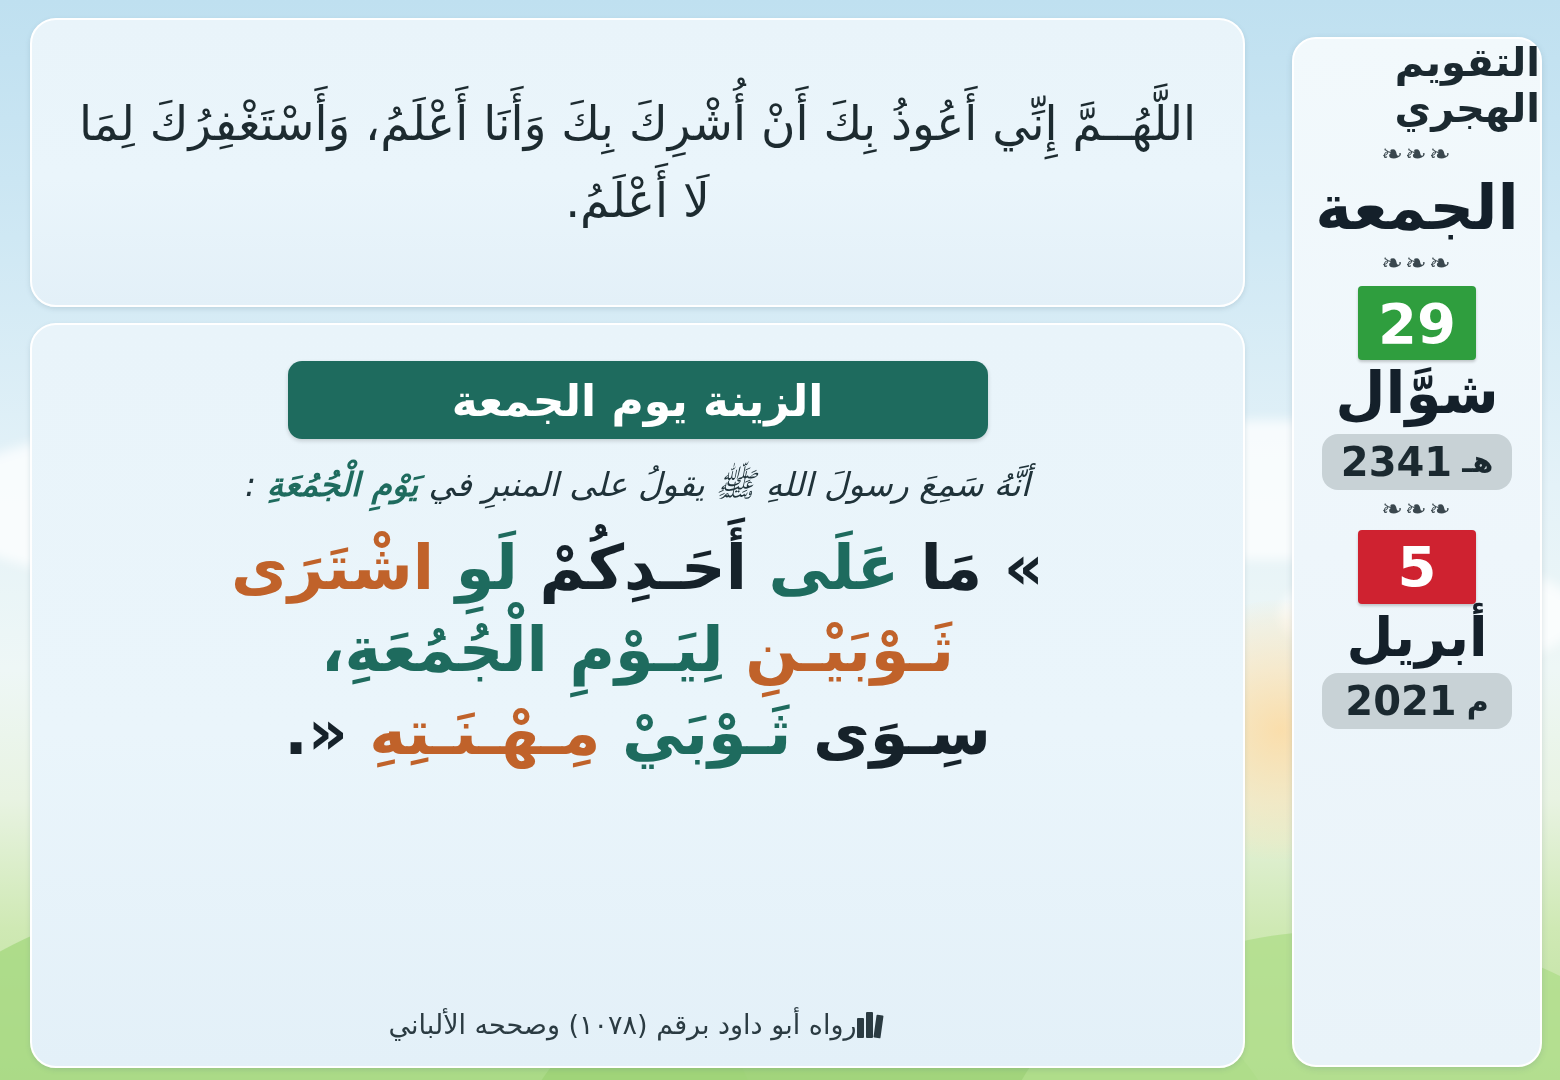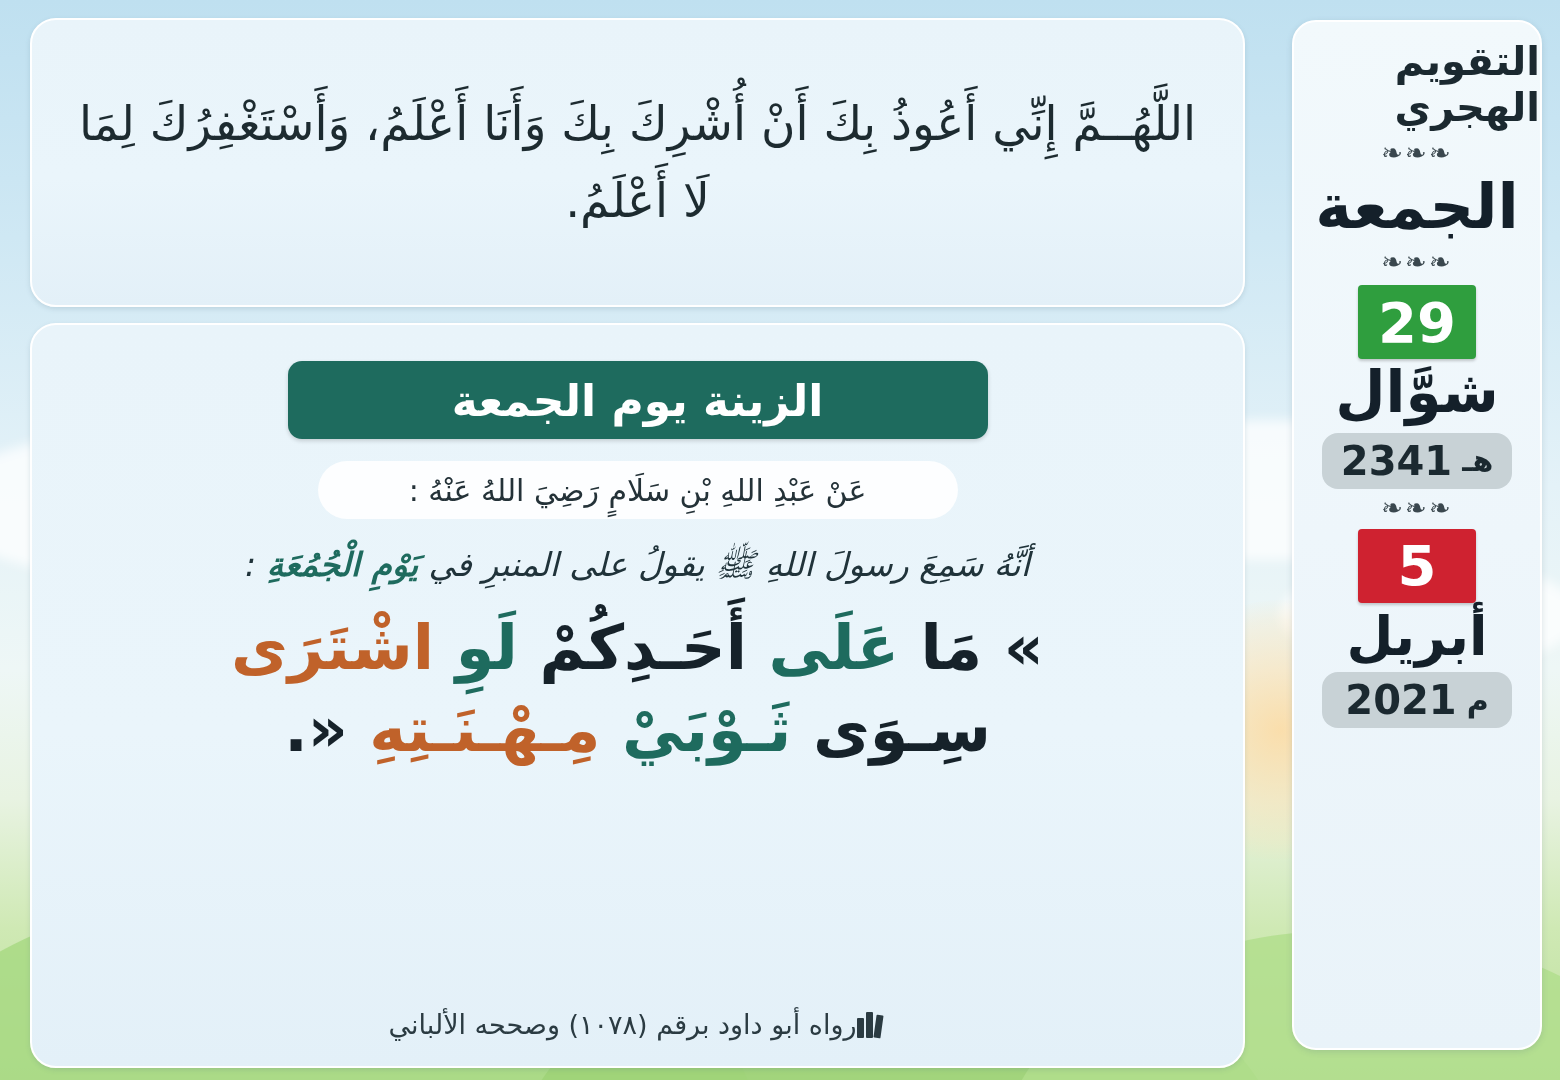--- a/index.html
+++ b/index.html
@@ -186,31 +186,30 @@
     border-radius: 1px;
   }
   .book-icon i:nth-child(1){ left:0;  height: 20px; }
   .book-icon i:nth-child(2){ left:9px; height: 26px; }
   .book-icon i:nth-child(3){ left:18px;height: 23px; transform: rotate(8deg); }
 
   
   .cal {
     position: absolute;
     right: 18px;
-    top: 20px;
+    top: 37px;
     width: 250px;
     height: 1030px;
     background: linear-gradient(to bottom, #f2f9fc 0%, #eef6fb 50%, #e9f3f9 100%);
     border: 2px solid #ffffff;
     border-radius: 24px;
     box-shadow: 0 2px 6px rgba(80,110,130,0.2);
     display: flex;
     flex-direction: column;
     align-items: center;
-    padding-top: 16px;
     box-sizing: border-box;
   }
   .cal-title {
     font-size: 40px;
     color: #1b2930;
     font-weight: bold;
     letter-spacing: -1px;
     margin-bottom: 4px;
   }
   .orn {
@@ -299,32 +298,30 @@
     <div class="card dua-card">
       <div class="dua-text">اللَّهُــمَّ إِنِّي أَعُوذُ بِكَ أَنْ أُشْرِكَ بِكَ وَأَنَا أَعْلَمُ، وَأَسْتَغْفِرُكَ لِمَا لَا أَعْلَمُ.</div>
     </div>
 
     <div class="card hadith-card">
 
       <div class="title-pill">
         <span>الزينة يوم الجمعة</span>
       </div>
 
-      <div class="narrator-pill">
-        <span>عَنْ عَبْدِ اللهِ بْنِ سَلَامٍ رَضِيَ اللهُ عَنْهُ :</span>
-      </div>
 
       <div class="isnad">
         <span>أنَّهُ سَمِعَ رسولَ اللهِ ﷺ يقولُ على المنبرِ في</span>
         <span class="hl">يَوْمِ الْجُمُعَةِ</span>
         <span>:</span>
       </div>
 
       <div class="matn" id="matn">
           <div><span class="w-dark">»</span> <span class="w-dark">مَا</span> <span class="w-green">عَلَى</span> <span class="w-dark">أَحَـدِكُمْ</span> <span class="w-green">لَوِ</span> <span class="w-brown">اشْتَرَى</span></div>
+          <div><span class="w-brown">ثَـوْبَيْـنِ</span> <span class="w-green">لِيَـوْمِ</span> <span class="w-green">الْجُمُعَةِ،</span></div>
           <div><span class="w-dark">سِـوَى</span> <span class="w-green">ثَـوْبَيْ</span> <span class="w-brown">مِـهْـنَـتِهِ</span> <span class="w-dark">«.</span></div>
         </div>
 
       <div class="takhrij">
         <span class="book-icon">
             <i></i>
             <i></i>
             <i></i>
           </span>
         <span>رواه أبو داود برقم (١٠٧٨) وصححه الألباني</span>

